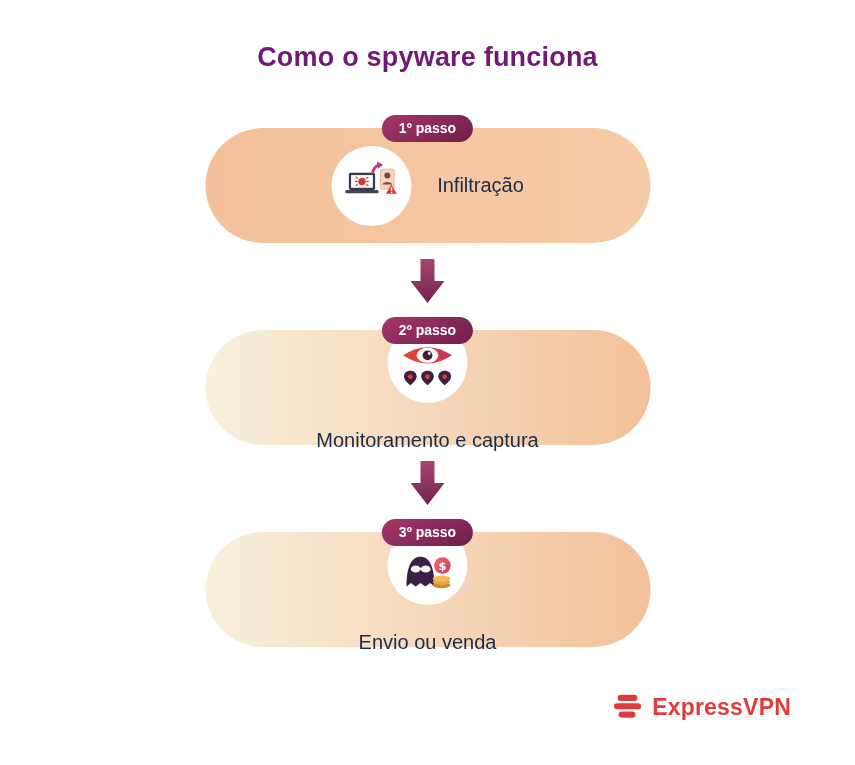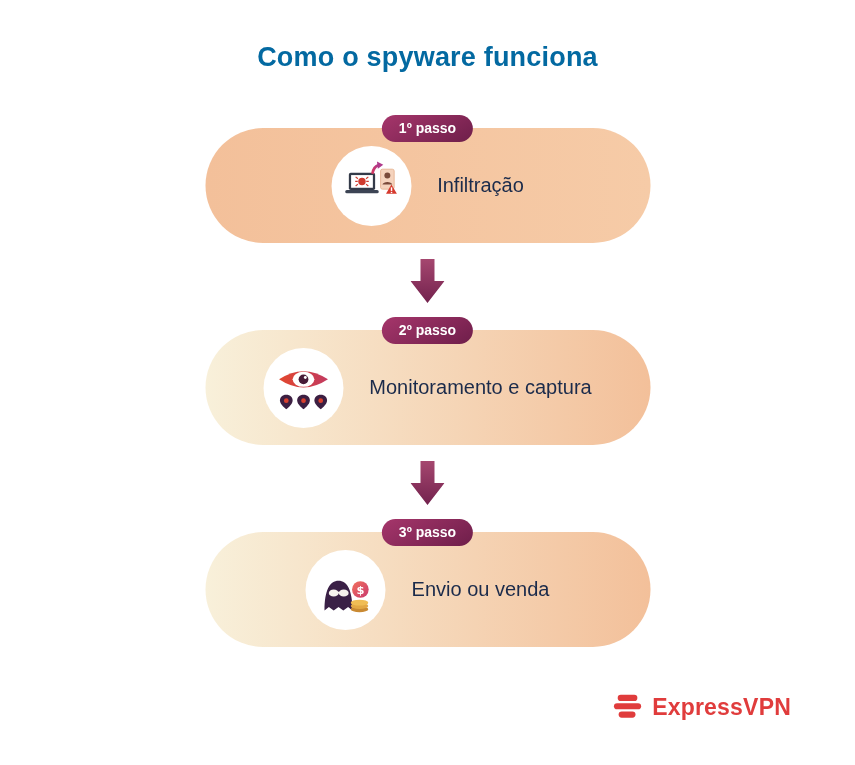--- a/index.html
+++ b/index.html
@@ -1,36 +1,36 @@
 <!DOCTYPE html>
 <html><head>
 <meta charset="utf-8">
 <style>
   * { margin:0; padding:0; box-sizing:border-box; }
   html,body { background:#ffffff; }
   body { width:855px; height:765px; font-family:"Liberation Sans", sans-serif; }
   .canvas { position:relative; width:855px; height:765px; background:#ffffff; overflow:hidden; }
 
   .title { position:absolute; top:42px; left:0; width:100%; text-align:center;
-           font-size:27px; font-weight:600; color:#0369a1; letter-spacing:.2px; }
+           font-size:27px; font-weight:600; color:#701a75; letter-spacing:.2px; }
 
   .flow { position:absolute; top:115px; left:50%; transform:translateX(-50%);
           display:flex; flex-direction:column; align-items:center; }
 
   .step { position:relative; padding-top:13px; }
   .badge { position:absolute; top:0; left:50%; transform:translateX(-50%); z-index:2;
            background:linear-gradient(150deg,#a63а6b,#6e1e4a);
            background:linear-gradient(150deg,#a6366b,#6e1e4a);
            color:#ffffff; font-size:14px; font-weight:bold;
            padding:5px 17px 6px; border-radius:15px; white-space:nowrap;text-align:center; }
 
   .pill { width:445px; height:115px; border-radius:58px;
           display:flex; align-items:center; justify-content:center; gap:26px; }
   .pill-1 { background:linear-gradient(90deg,#f3c09a,#f6cba7); }
-  .pill-2, .pill-3 { background:linear-gradient(90deg,#f8f0da,#f3c09a); }
+  .pill-2, .pill-3 { background:linear-gradient(90deg,#f8f0da,#f3c09a);flex-direction:column; }
 
   .icon-circle { width:80px; height:80px; border-radius:50%; background:#ffffff;
                  display:flex; align-items:center; justify-content:center; flex:0 0 auto; }
   .step-label { font-size:20px; color:#1b2b4b; }
 
   .arrow { margin:14px 0; line-height:0; }
 
   .brand { position:absolute; right:64px; bottom:42px; display:flex; align-items:flex-start; gap:9px; }
   .brand-name { color:#e03c3c; font-size:23px; font-weight:bold; letter-spacing:.2px; }
 </style>

